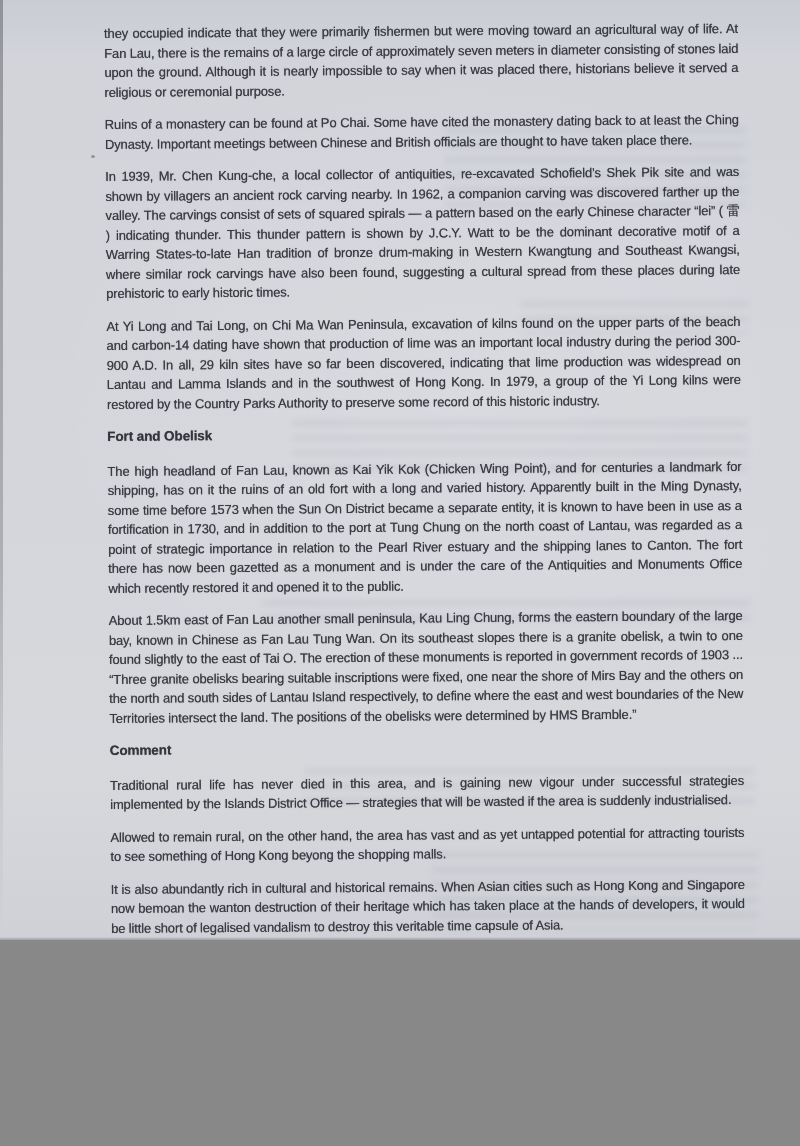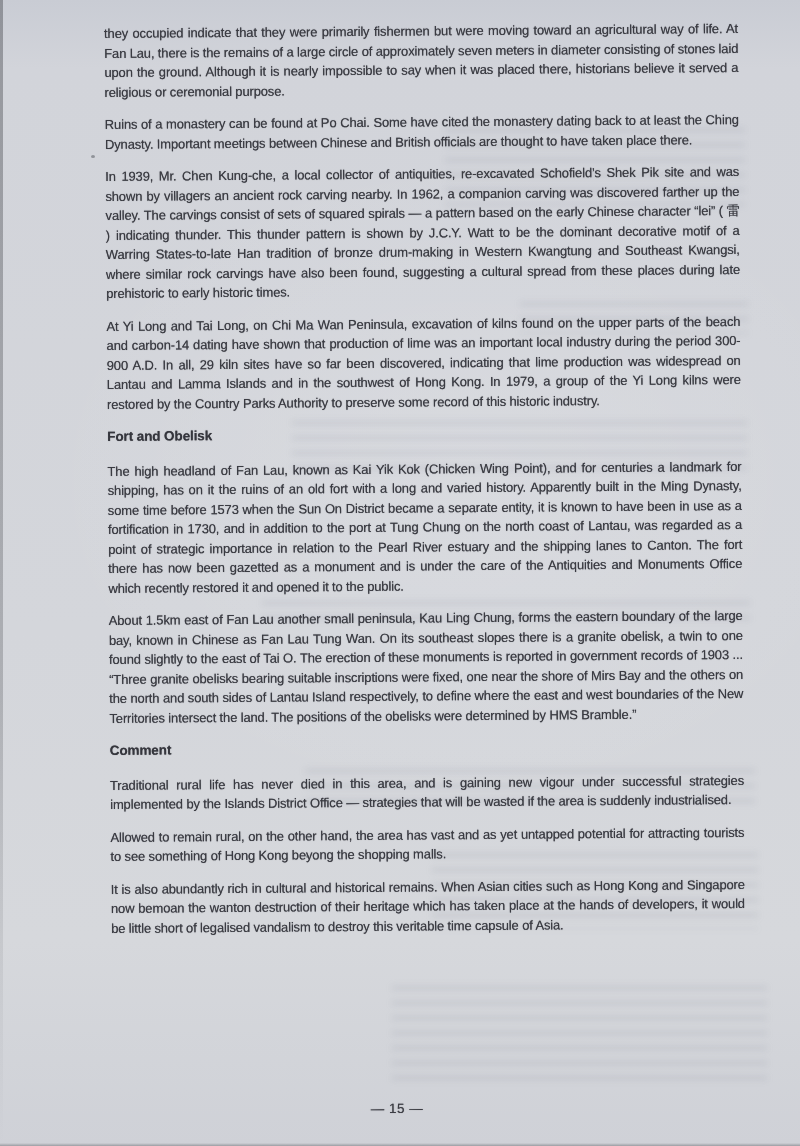--- a/index.html
+++ b/index.html
@@ -3,21 +3,21 @@
 <meta charset="utf-8">
 <style>
   html, body {
     margin: 0;
     padding: 0;
     background: #888;
   }
   .photo {
     position: relative;
     width: 800px;
-    height: 1146px;
+    height: 940px;
     overflow: hidden;
     background-color: #d2d4da;
     background-image:
       radial-gradient(ellipse 620px 480px at 58% 42%, rgba(255,255,255,0.12), rgba(255,255,255,0) 70%),
       linear-gradient(180deg, #c9ccd4 0%, #d2d4da 6%, #d4d6db 55%, #d6d8dc 82%, #cfd1d7 100%),
       linear-gradient(100deg, #cdd0d7 0%, #d3d5db 18%, #d4d6db 100%);
     font-family: "Liberation Sans", "DejaVu Sans", sans-serif;
   }
   .edge-left {
     position: absolute;

